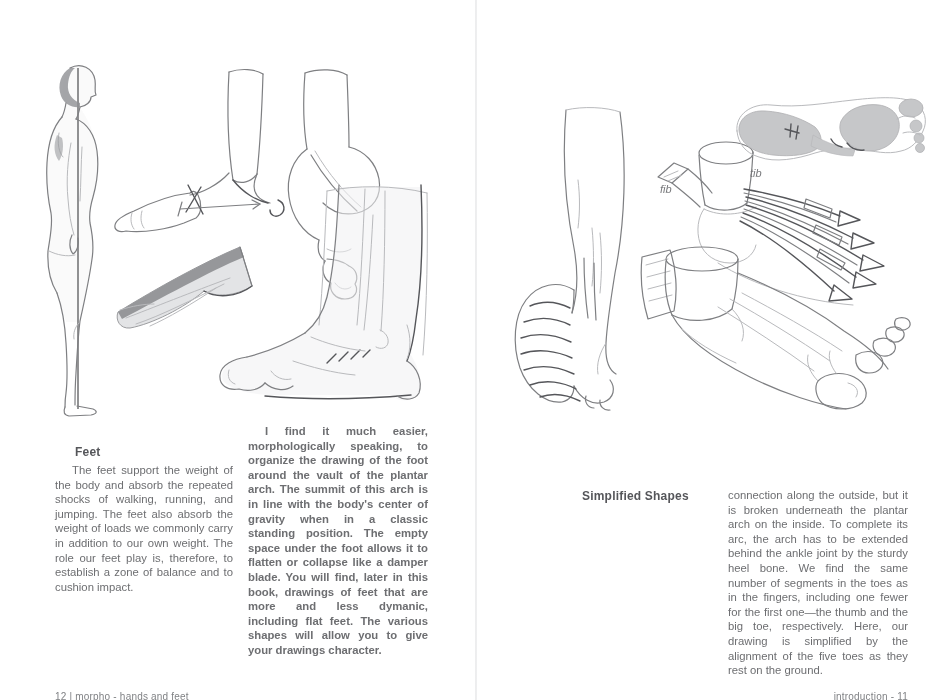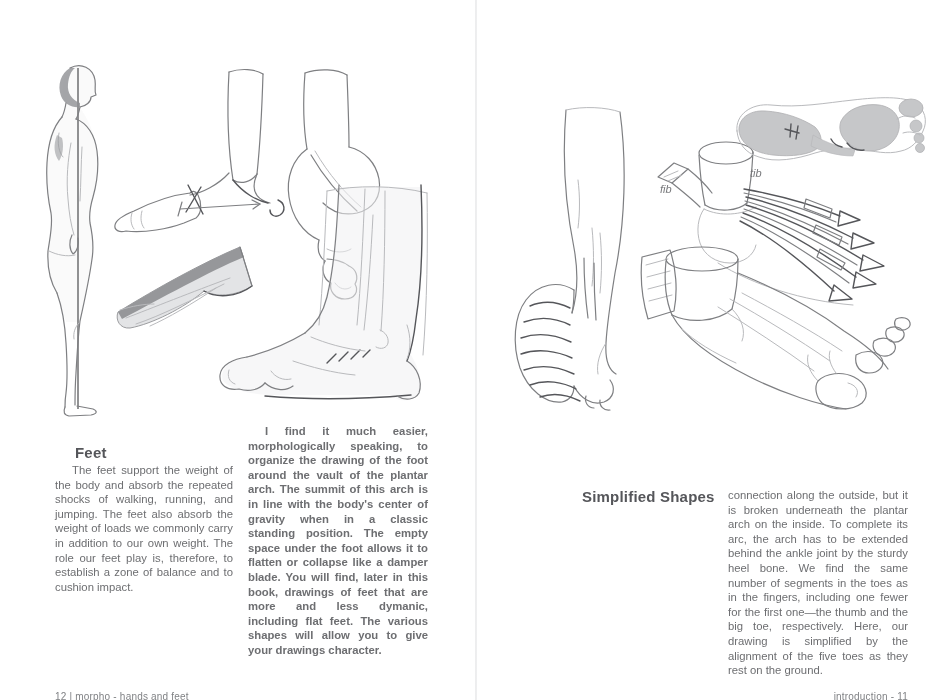--- a/index.html
+++ b/index.html
@@ -25,21 +25,21 @@
   .textcol {
     position: absolute;
     color: #6d6e71;
     font-size: 11.3px;
     line-height: 14.6px;
     text-align: justify;
   }
   .textcol p { text-align: justify; }
   .textcol p.indent { text-indent: 17px; }
   h2.bookhead {
-    font-size: 15px;
+    font-size: 12px;
     font-weight: 700;
     color: #55565a;
     letter-spacing: 0.2px;
     line-height: 17px;
     margin-bottom: 2px;
     text-align: left;
     padding-left: 20px;
   }
   .footer {
     position: absolute;

